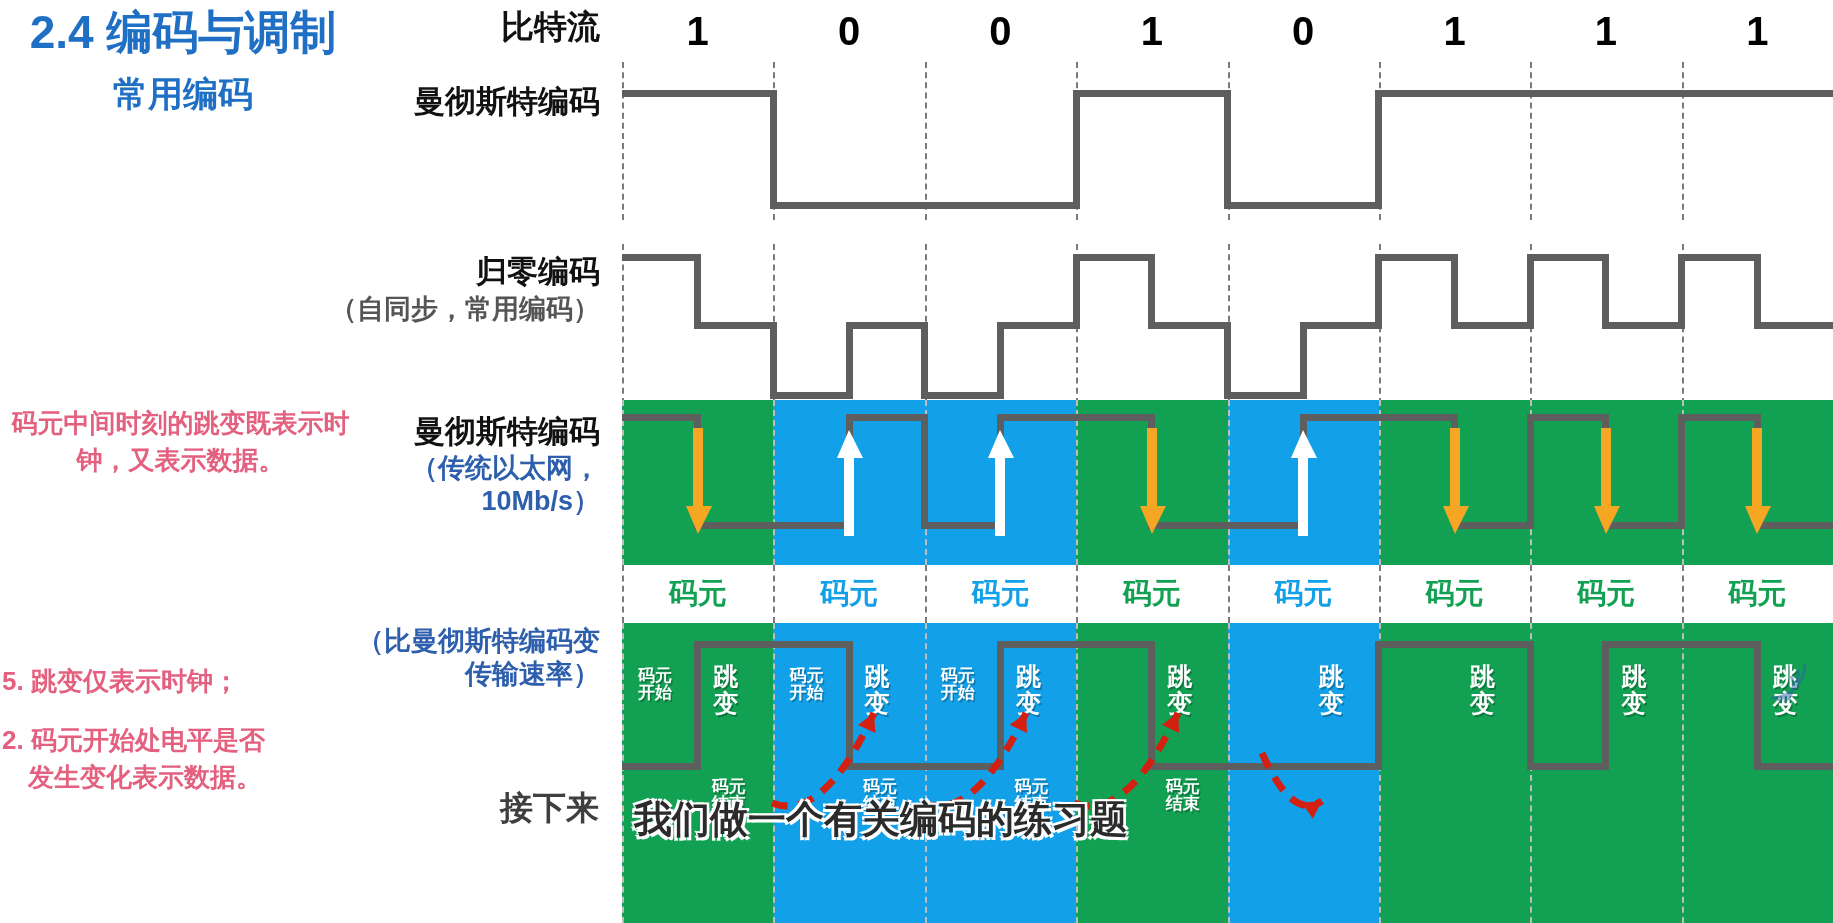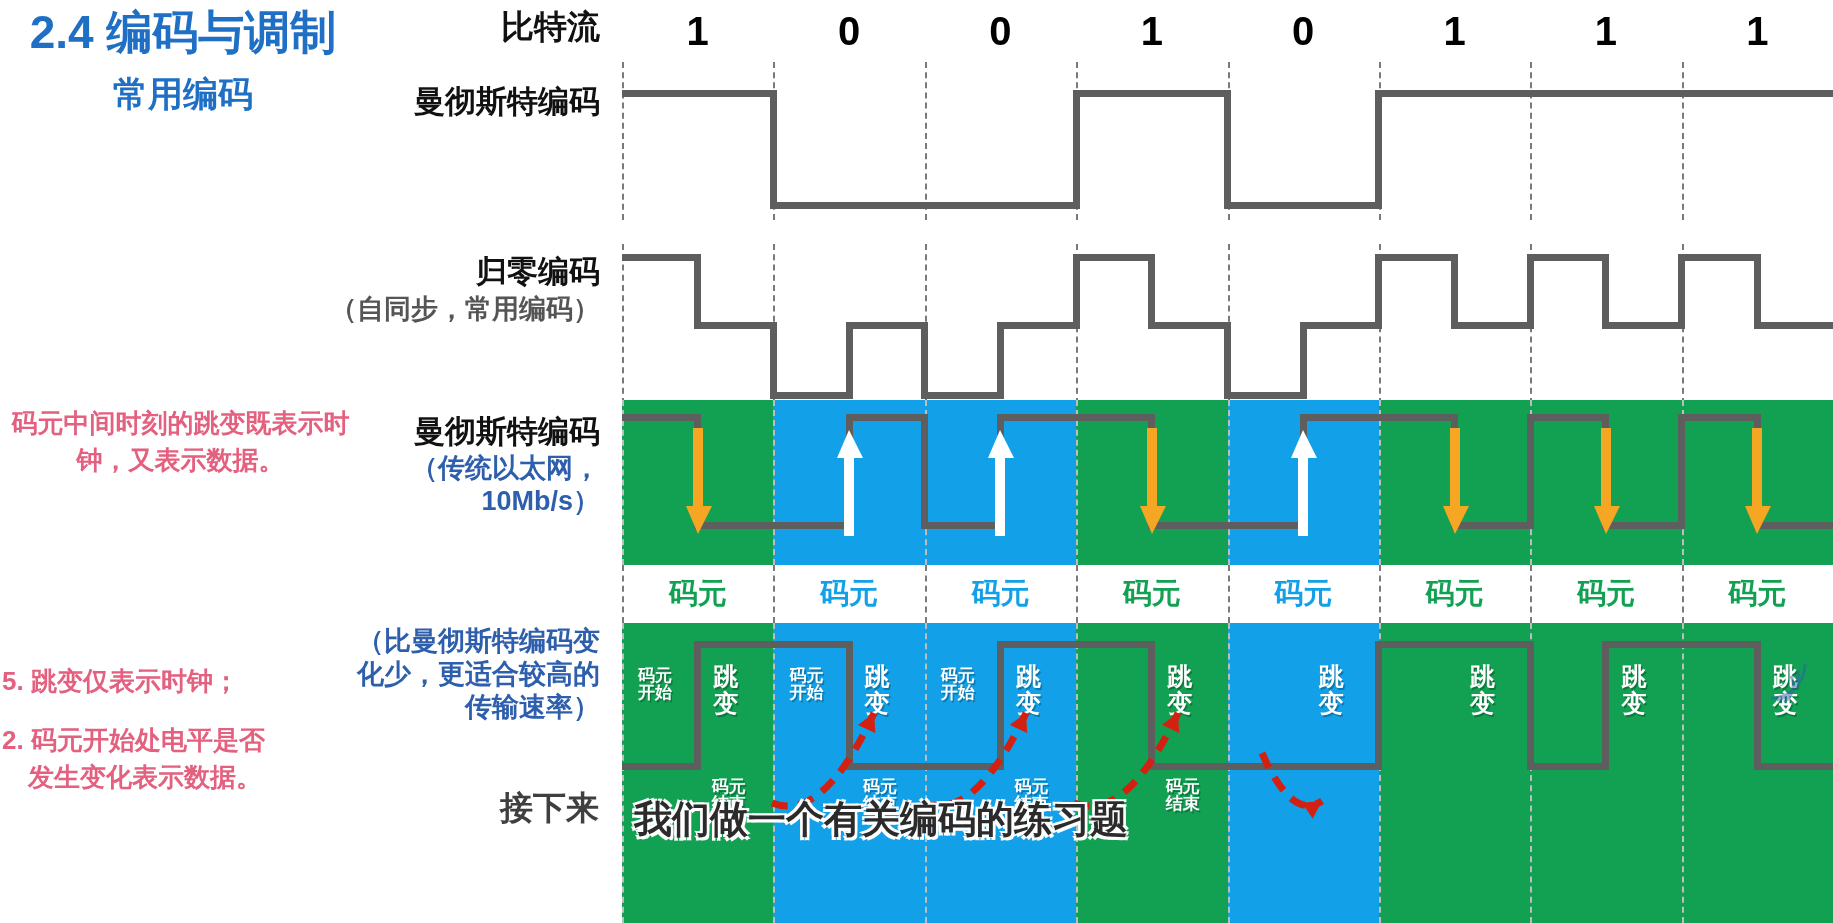--- a/index.html
+++ b/index.html
@@ -104,21 +104,20 @@
 </div>
 
 <div class="abs row-label" id="lbl-manchester">
   <div class="main">曼彻斯特编码</div>
   <div class="sub-blue">（传统以太网，</div>
   <div class="sub-blue">10Mb/s）</div>
 </div>
 
 <div class="abs row-label" id="lbl-diff">
   <div class="sub-blue">（比曼彻斯特编码变</div>
-  <div class="sub-blue">化少，更适合较高的</div>
   <div class="sub-blue">传输速率）</div>
 </div>
 
 <div class="abs pink-note" id="note-manchester">码元中间时刻的跳变既表示时钟，又表示数据。</div>
 <div class="abs pink-note" id="note-diff-1">5. 跳变仅表示时钟；</div>
 <div class="abs pink-note" id="note-diff-2">
   <span>2. 码元开始处电平是否</span>
   <span class="ind">发生变化表示数据。</span>
 </div>
 

